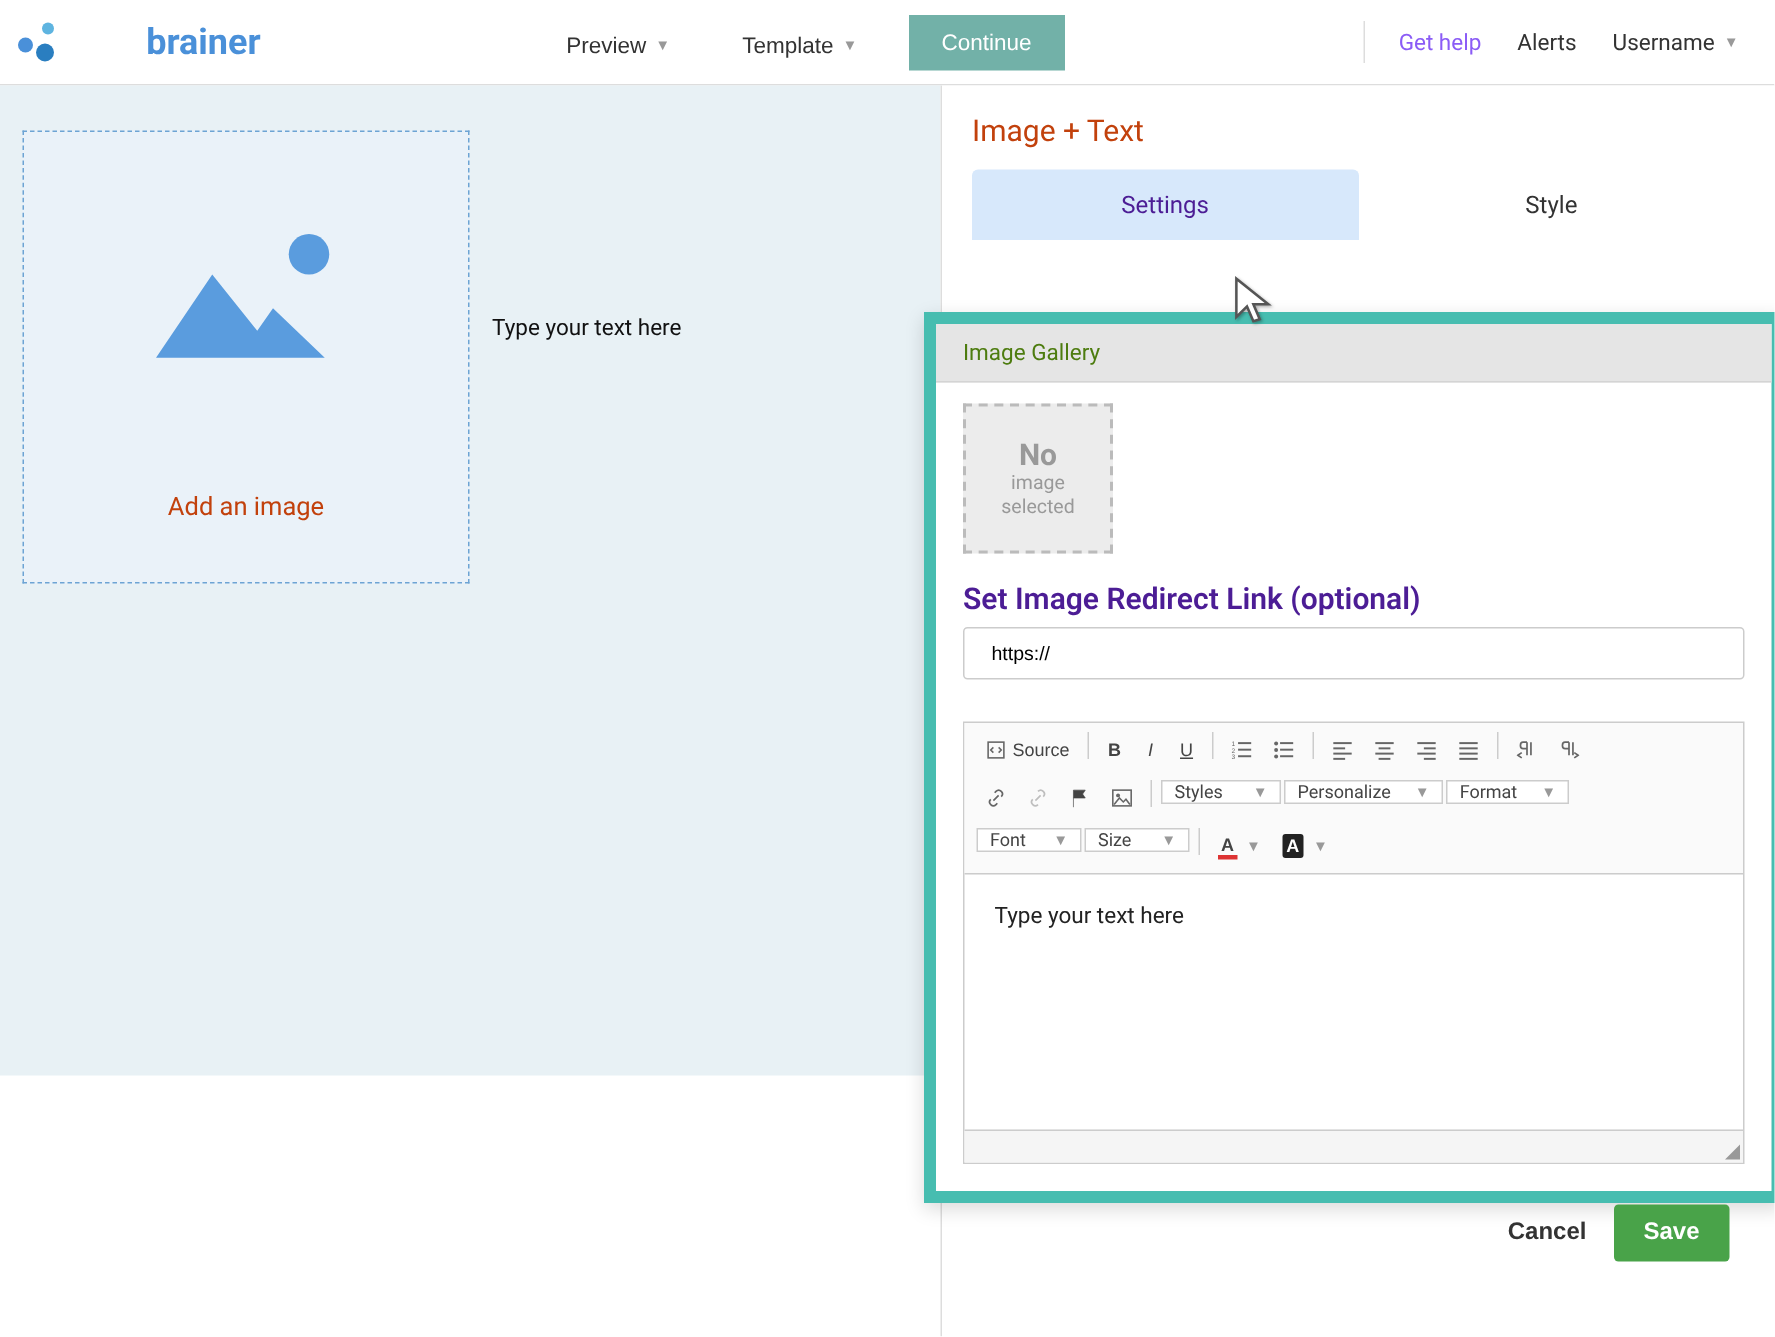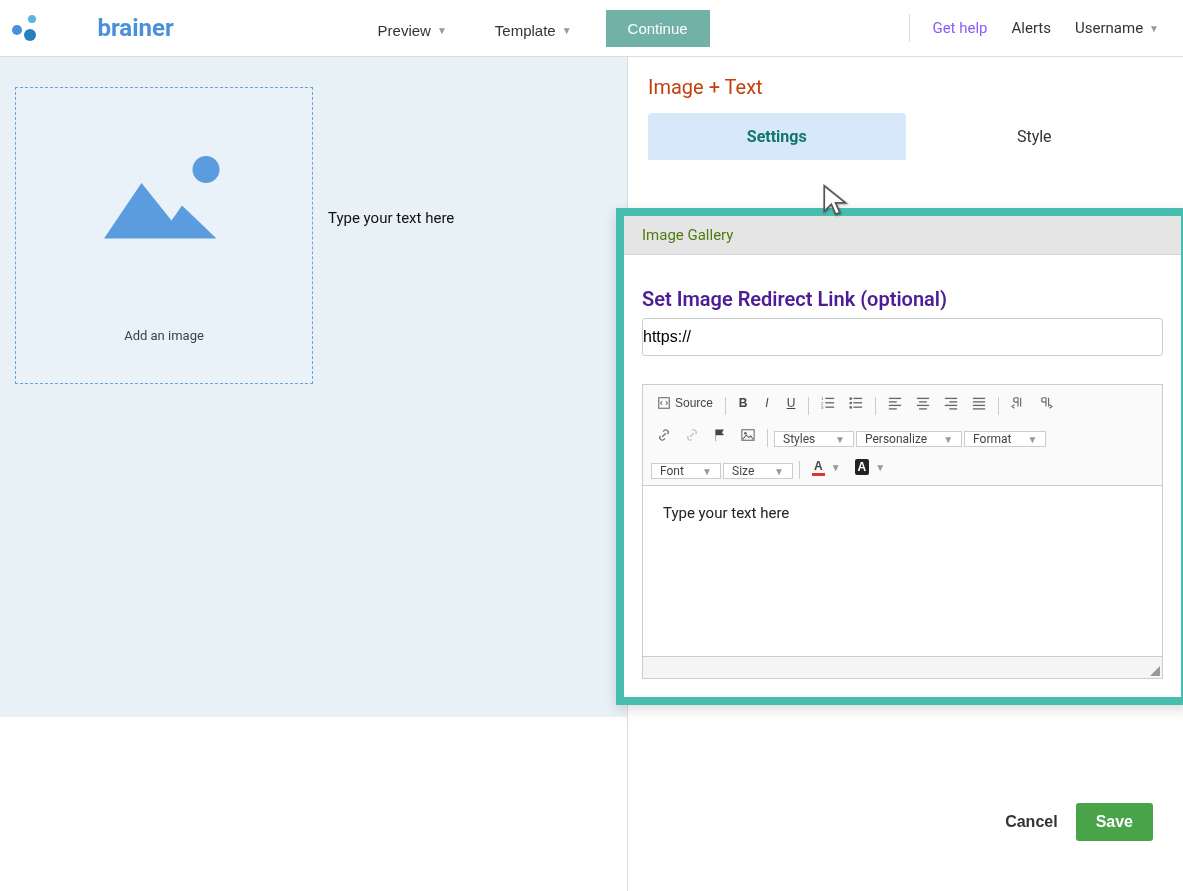--- a/index.html
+++ b/index.html
@@ -27,44 +27,44 @@
 
 .main { display: flex; height: calc(891px - 57px); }
 .canvas-area { flex: 1; background: #e8f1f5; padding: 30px 15px; min-height: 660px; }
 .canvas-area-wrapper { background: #fff; height: 660px; }
 .panel-area { width: 556px; border-left: 1px solid #ddd; background: #fff; position: relative; padding: 18px 0 0 0; }
 
 
 .image-text-widget { width: 298px; border: 1px dashed #6da4d4; background: #eaf2f9; text-align: center; padding: 0; position: relative; }
 .img-placeholder { width: 296px; height: 220px; display: flex; align-items: center; justify-content: center; }
 .img-placeholder svg { width: 150px; height: 110px; }
-.add-image-label { color: #404040; font-size: 13px; padding: 20px 0 40px 0; }
+.add-image-label { color: #c2410c; font-size: 17px; padding: 20px 0 40px 0; }
 .text-placeholder { position: absolute; left: 328px; top: 152px; font-size: 15px; color: #111; }
 
 
 .panel-title { font-size: 20px; padding: 0 0 14px 20px; color: #c2410c; }
 .tabs { display: flex; padding: 0 20px; }
 .tab { flex: 1; text-align: center; padding: 14px 0; cursor: pointer; font-size: 16px; border-radius: 4px 4px 0 0; }
-.tab.active { background: #d7e8fb; color: #0f766e; font-weight: 700; }
+.tab.active { background: #d7e8fb; color: #4c1d95; font-weight: 400; }
 
 
 .highlight-box { position: absolute; top: 151px; left: -12px; right: -6px; border: 8px solid #47bdb0; background: #fff; padding: 0; box-shadow: 0 4px 12px rgba(0,0,0,0.15); }
 .gallery-header { background: #e5e5e5; padding: 10px 18px; font-size: 15px; color: #4d7c0f; border-bottom: 1px solid #d4d4d4; }
 .gallery-body { padding: 14px 18px 18px 18px; }
 .image-select-row { display: flex; align-items: center; gap: 22px; margin-bottom: 18px; }
 .no-image-box { width: 100px; height: 100px; border: 2px dashed #bbb; background: #ececec; display: flex; flex-direction: column; align-items: center; justify-content: center; color: #999; text-align: center; }
 .no-image-box .no { font-size: 20px; font-weight: 700; color: #999; }
 .no-image-box .sub { font-size: 13px; line-height: 1.2; }
 .select-image-btn { background: #49a349; color: #fff; border: 1px solid #3d8a3d; padding: 10px 18px; font-size: 15px; font-weight: 600; cursor: pointer; border-radius: 3px; }
 .field-label { font-weight: 600; font-size: 20px; margin-bottom: 7px; display: block; color: #4c1d95; }
-.text-input { width: 100%; padding: 9px 0; border: 1px solid #ccc; border-radius: 3px; font-size: 16px; margin-bottom: 28px; }
+.text-input { width: 100%; padding: 9px 18px; border: 1px solid #ccc; border-radius: 3px; font-size: 13px; margin-bottom: 28px; }
 
 
 .editor { border: 1px solid #ccc; }
-.toolbar { border-bottom: 1px solid #ccc; padding: 6px 8px; display: flex; flex-wrap: wrap; gap: 2px; align-items: flex-end; background: #fafafa; }
+.toolbar { border-bottom: 1px solid #ccc; padding: 6px 8px; display: flex; flex-wrap: wrap; gap: 2px; align-items: flex-start; background: #fafafa; }
 .tb-btn { background: none; border: none; padding: 4px 6px; cursor: pointer; font-size: 12px; color: #444; display: inline-flex; align-items: center; gap: 4px; min-width: 22px; justify-content: center; height: 24px; }
 .tb-sep { width: 1px; height: 18px; background: #ccc; margin: 0 4px; }
 .tb-select { border: 1px solid #ccc; background: #fff; padding: 4px 8px; font-size: 12px; color: #444; cursor: pointer; display: inline-flex; align-items: center; gap: 16px; min-width: 80px; justify-content: space-between; height: 16px; }
 .tb-select.small { min-width: 70px; }
 .editor-body { min-height: 170px; padding: 18px 20px; font-size: 15px; color: #222; }
 .editor-footer { height: 22px; background: #f5f5f5; border-top: 1px solid #ccc; position: relative; }
 .resize-handle { position: absolute; right: 2px; bottom: 2px; width: 12px; height: 12px; }
 .resize-handle::before { content: ''; position: absolute; right: 0; bottom: 0; border-style: solid; border-width: 0 0 10px 10px; border-color: transparent transparent #999 transparent; }
 
 
@@ -145,20 +145,25 @@
     <div class="cursor-pointer">
       <svg width="34" height="34" viewBox="0 0 24 24">
           <path d="M3 2 L3 20 L8 15 L11 22 L14 21 L11 14 L18 14 Z" fill="#fff" stroke="#555" stroke-width="1.2"></path>
         </svg>
     </div>
 
     <div class="highlight-box">
       <div class="gallery-header">Image Gallery</div>
       <div class="gallery-body">
         <div class="image-select-row">
+          <div class="no-image-box">
+            <div class="no">No</div>
+            <div class="sub">image</div>
+            <div class="sub">selected</div>
+          </div>
         </div>
 
         <label class="field-label">Set Image Redirect Link (optional)</label>
         <input class="text-input" type="text" value="https://" style="">
 
         <div class="editor">
           <div class="toolbar">
             <button class="tb-btn">
               <svg class="ico" viewBox="0 0 16 16">
                   <rect x="2" y="2" width="12" height="12" fill="none" stroke="#666" stroke-width="1.2"></rect>

